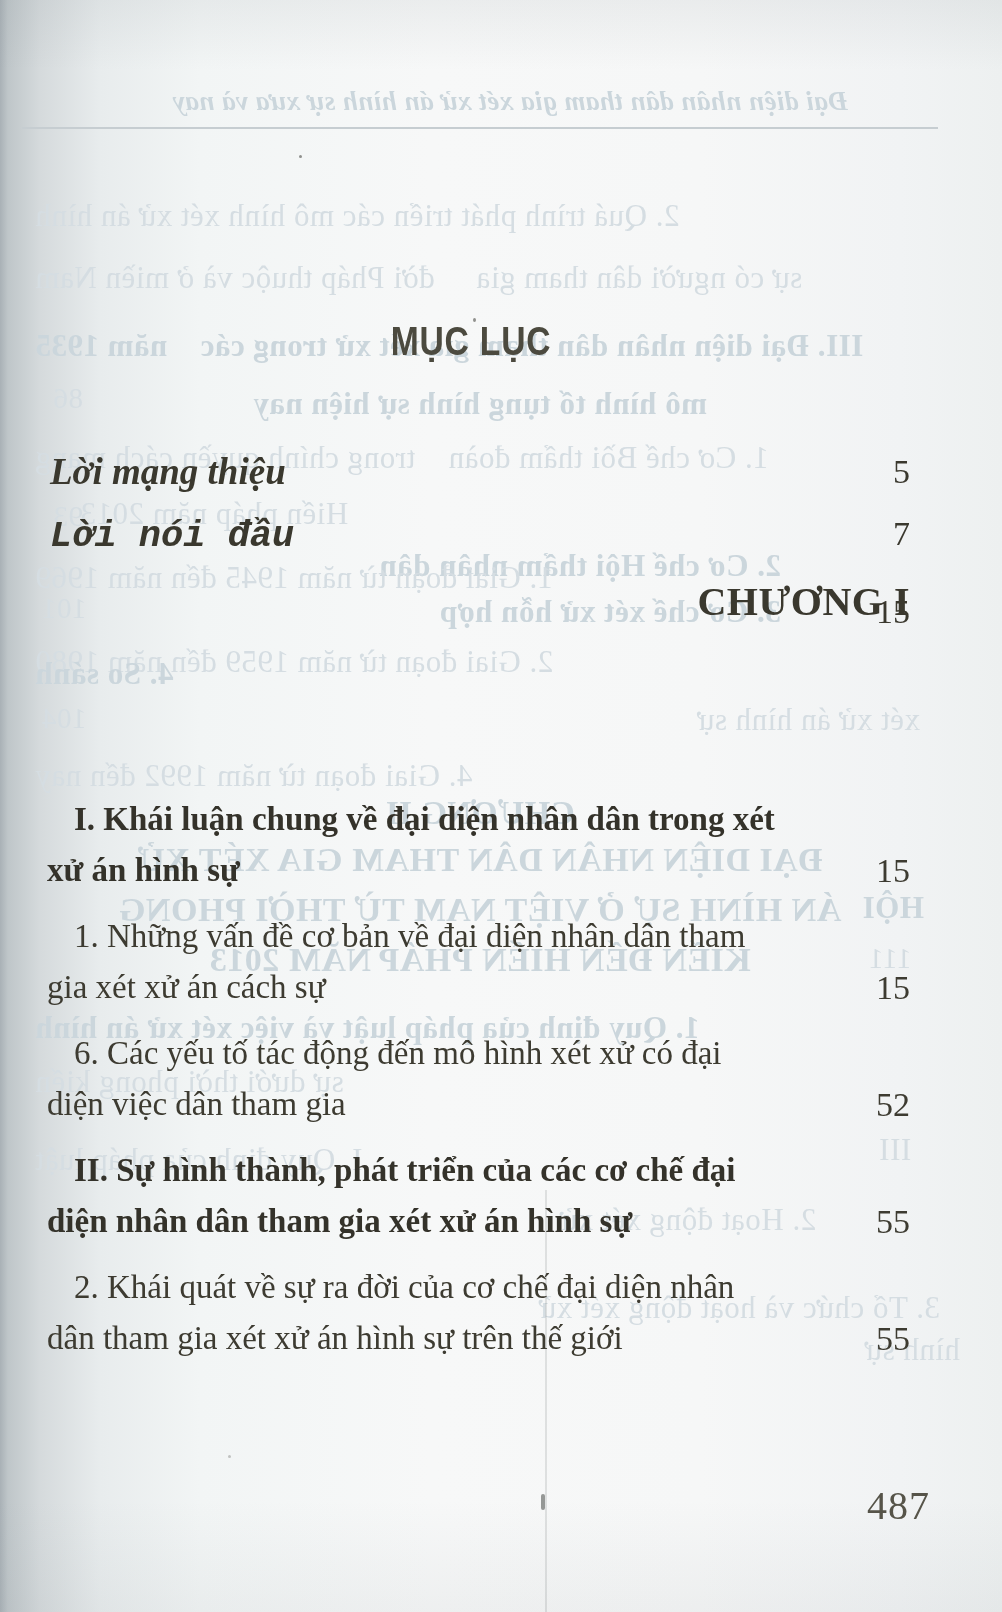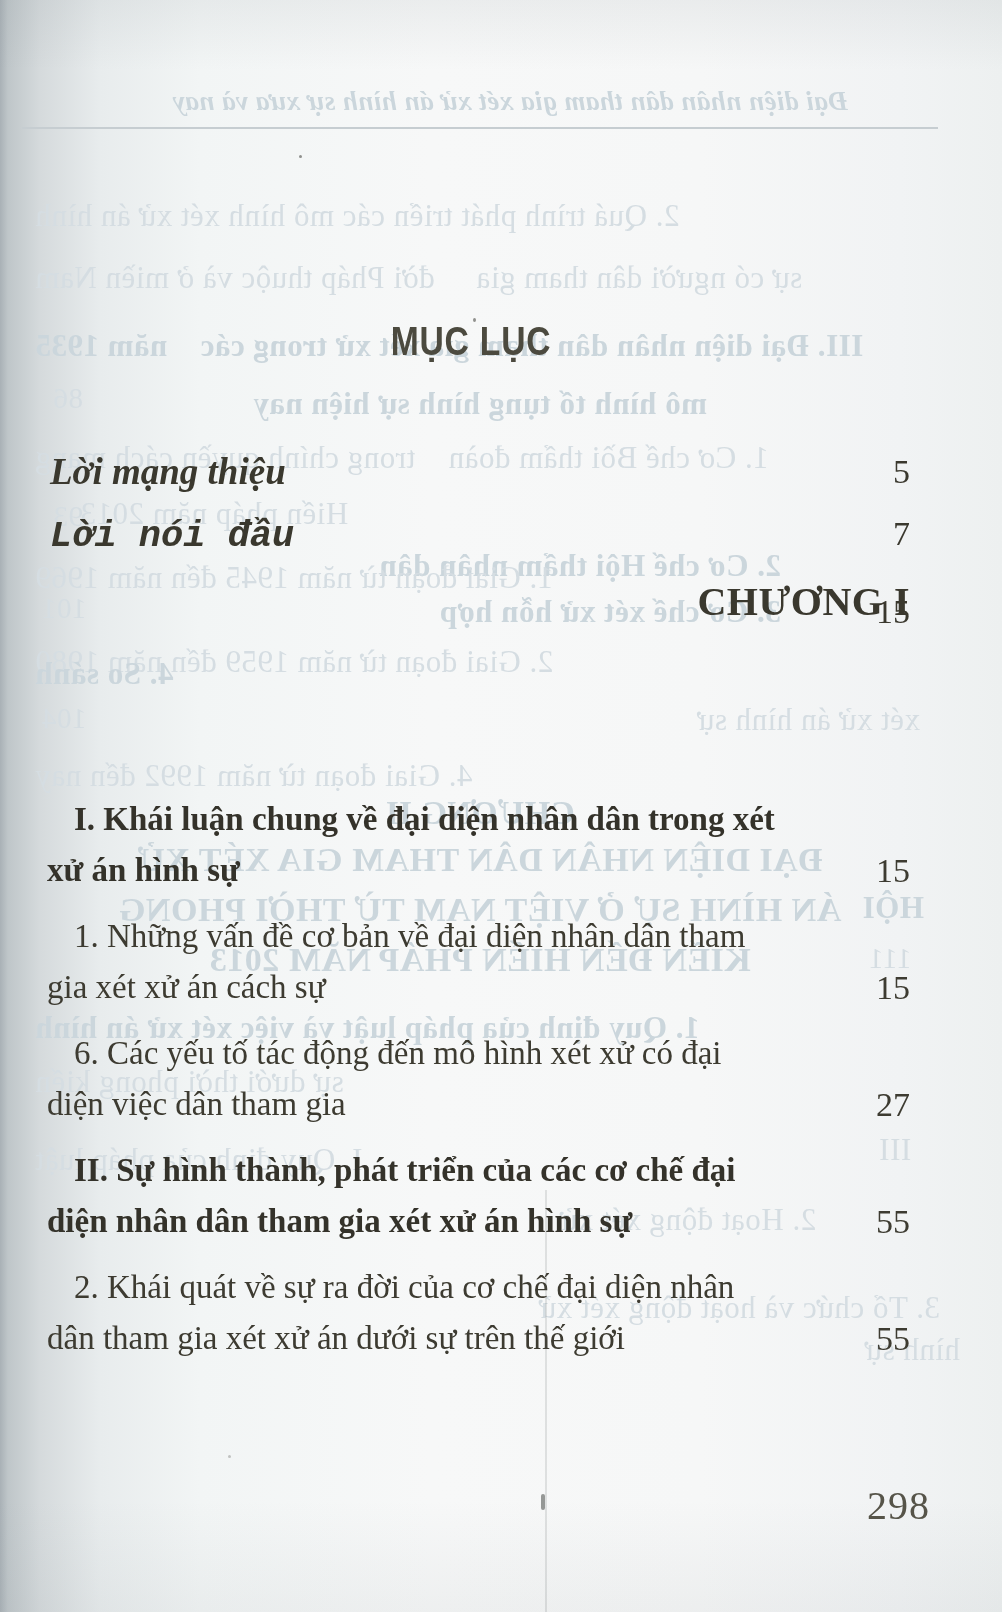--- a/index.html
+++ b/index.html
@@ -158,40 +158,40 @@
           <div class="tline first">1. Những vấn đề cơ bản về đại diện nhân dân tham</div>
           <div class="tline last">
             <div style="display: inline;">gia xét xử án cách sự</div>
             <div class="pagenum">15</div>
           </div>
         </div>
         <div class="entry">
           <div class="tline first">6. Các yếu tố tác động đến mô hình xét xử có đại</div>
           <div class="tline last">
             <div style="display: inline;">diện việc dân tham gia</div>
-            <div class="pagenum">27</div>
+            <div class="pagenum">52</div>
           </div>
         </div>
         <div class="entry bold">
           <div class="tline first">II. Sự hình thành, phát triển của các cơ chế đại</div>
           <div class="tline last">
             <div style="display: inline;">diện nhân dân tham gia xét xử án hình sự</div>
             <div class="pagenum">55</div>
           </div>
         </div>
         <div class="entry">
           <div class="tline first">2. Khái quát về sự ra đời của cơ chế đại diện nhân</div>
           <div class="tline last">
-            <div style="display: inline;">dân tham gia xét xử án dưới sự trên thế giới</div>
+            <div style="display: inline;">dân tham gia xét xử án hình sự trên thế giới</div>
             <div class="pagenum">55</div>
           </div>
         </div>
       </div>
 
-    <div class="folio">298</div>
+    <div class="folio">487</div>
   </div>
 
   <div class="scratch"></div>
   <div class="scratch-tick"></div>
   <div class="speck s1"></div>
   <div class="speck s2"></div>
   <div class="speck s3"></div>
 </div>
 
 </body></html>

